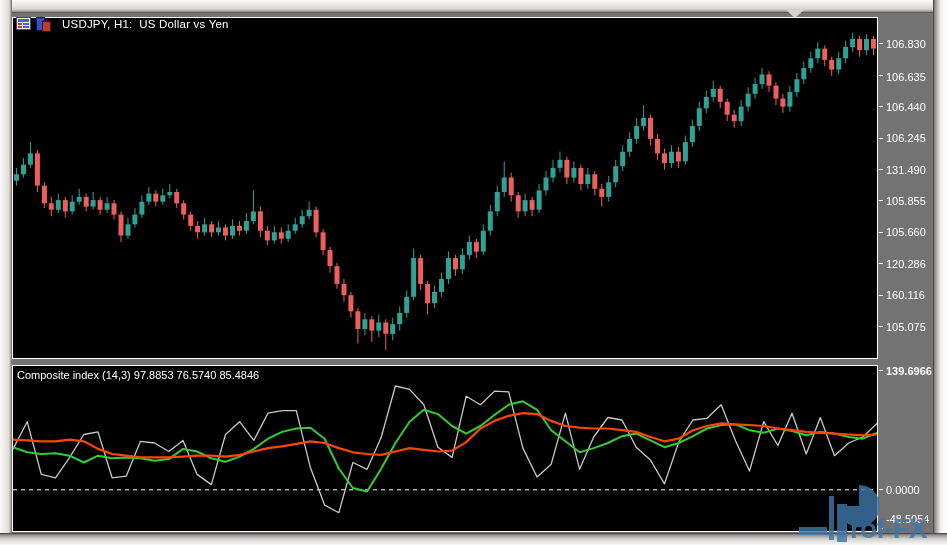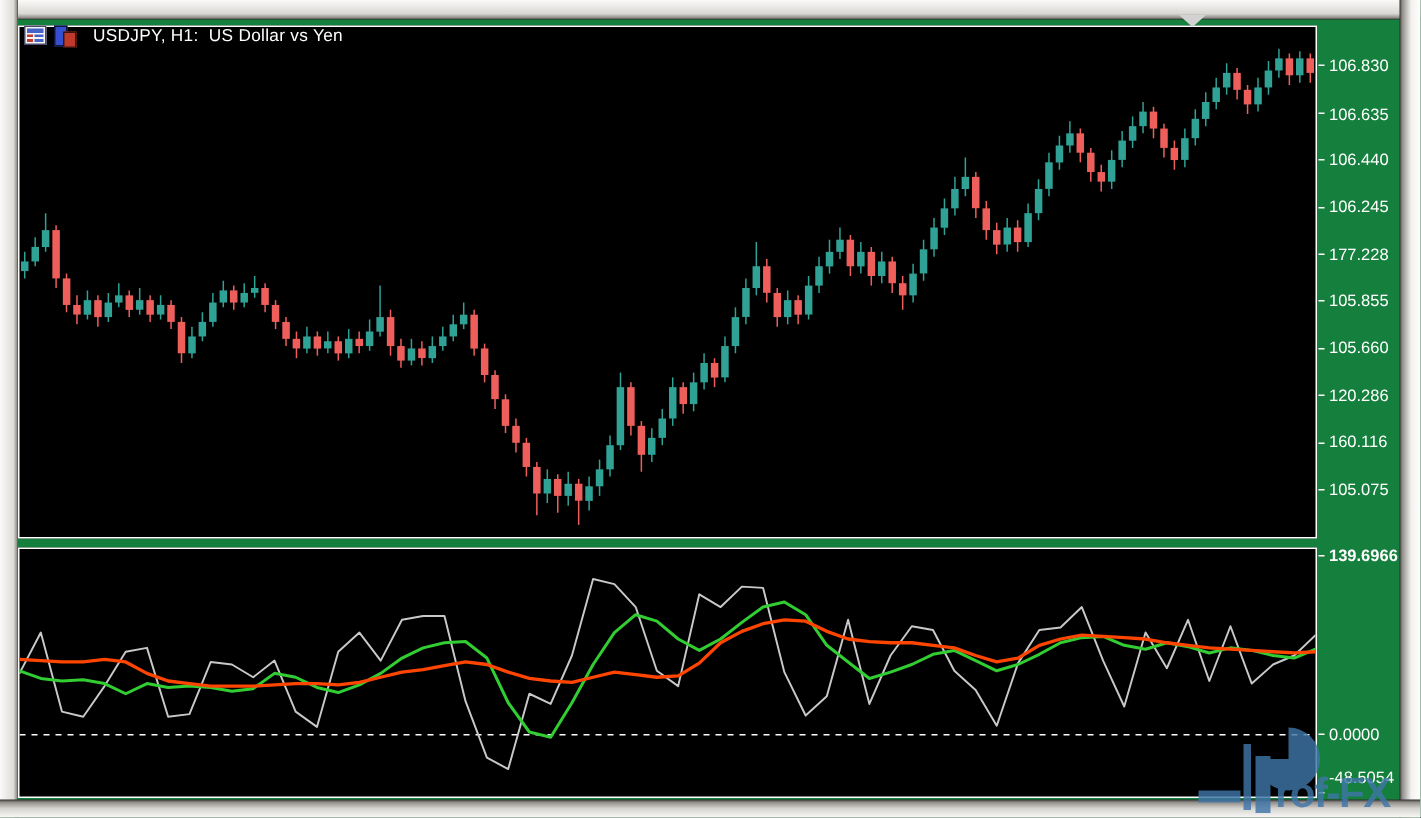--- a/index.html
+++ b/index.html
@@ -1,16 +1,16 @@
 <!DOCTYPE html>
 <html><head>
 <meta charset="utf-8">
 <style>
   html,body{margin:0;padding:0;background:#ffffff;}
-  #win{position:relative;width:947px;height:545px;background:#15803d;overflow:hidden;
+  #win{position:relative;width:947px;height:545px;background:#737373;overflow:hidden;
        font-family:"Liberation Sans", sans-serif;}
   
   .frame{position:absolute;z-index:4;}
   #frame-top{left:0;top:0;width:947px;height:13px;
     background:linear-gradient(to bottom,#fafaf9,#dad8d4 70%,#8e8b86 92%,#2e2e2e 100%);}
   #frame-left{left:0;top:0;width:12px;height:545px;
     background:linear-gradient(to right,#fafaf9,#dedcd8 75%,#8e8b86 95%,#2e2e2e 100%);}
   #frame-right{left:933px;top:0;width:14px;height:545px;
     background:linear-gradient(to right,#2e2e2e 0,#8f8c88 12%,#f2f1ef 55%,#ffffff 100%);}
   #frame-bottom{left:0;top:533px;width:947px;height:12px;
@@ -323,32 +323,33 @@
   </div>
 
   <div class="chartbox" id="ind-box">
     <svg id="ind-svg" width="864" height="165">
         <line x1="0" x2="864" y1="123.8" y2="123.8" stroke="#ffffff" stroke-width="1" stroke-dasharray="4 4"></line>
         <polyline points="0.0,82.9 14.2,55.7 28.3,108.4 42.5,111.8 56.7,91.4 70.8,68.5 85.0,65.9 99.1,111.8 113.3,110.1 127.5,75.3 141.6,77.0 155.8,85.5 170.0,74.4 184.1,108.4 198.3,118.6 212.5,68.5 226.6,55.7 240.8,74.4 255.0,47.2 269.1,44.7 283.3,44.7 297.4,101.6 311.6,139.1 325.8,146.7 339.9,96.5 354.1,103.3 368.3,71.0 382.4,20.0 396.6,23.4 410.8,38.7 424.9,81.2 439.1,91.4 453.2,30.2 467.4,38.7 481.6,25.1 495.7,25.9 509.9,82.1 524.1,111.0 538.2,98.2 552.4,47.2 566.6,103.3 580.7,71.0 594.9,51.5 609.0,54.0 623.2,81.2 637.4,94.0 651.5,117.8 665.7,76.1 679.9,54.0 694.0,52.3 708.2,38.7 722.4,74.4 736.5,105.0 750.7,55.7 764.9,79.5 779.0,47.2 793.2,88.0 807.3,51.5 821.5,89.7 835.7,77.0 849.8,71.0 864.0,57.4" fill="none" stroke="#c8c8c8" stroke-width="1.3" stroke-linejoin="round" stroke-linecap="round"></polyline>
         <polyline points="0.0,81.2 14.2,86.3 28.3,88.0 42.5,87.2 56.7,89.7 70.8,96.5 85.0,89.7 99.1,92.3 113.3,91.4 127.5,92.3 141.6,94.8 155.8,93.1 170.0,82.9 184.1,85.5 198.3,92.3 212.5,95.7 226.6,90.6 240.8,82.9 255.0,72.7 269.1,65.9 283.3,62.5 297.4,61.7 311.6,72.7 325.8,102.5 339.9,122.0 354.1,125.5 368.3,102.5 382.4,77.0 396.6,55.7 410.8,43.8 424.9,48.1 439.1,60.0 453.2,67.6 467.4,60.0 481.6,48.9 495.7,38.7 509.9,35.3 524.1,43.8 538.2,64.2 552.4,75.3 566.6,86.3 580.7,82.1 594.9,77.0 609.0,70.2 623.2,67.6 637.4,74.4 651.5,81.2 665.7,77.0 679.9,70.2 694.0,62.5 708.2,59.1 722.4,58.3 736.5,64.2 750.7,66.8 764.9,62.5 779.0,65.1 793.2,69.3 807.3,65.9 821.5,67.6 835.7,71.0 849.8,72.7 864.0,66.8" fill="none" stroke="#32cd32" stroke-width="2" stroke-linejoin="round" stroke-linecap="round"></polyline>
         <polyline points="0.0,73.6 14.2,74.4 28.3,75.3 42.5,75.3 56.7,73.6 70.8,75.3 85.0,82.9 99.1,88.0 113.3,89.7 127.5,91.4 141.6,91.4 155.8,91.4 170.0,90.6 184.1,89.7 198.3,89.7 212.5,90.6 226.6,88.9 240.8,85.5 255.0,82.1 269.1,80.4 283.3,77.8 297.4,75.3 311.6,77.0 325.8,82.1 339.9,86.3 354.1,88.0 368.3,88.9 382.4,85.5 396.6,82.1 410.8,83.8 424.9,85.5 439.1,84.6 453.2,76.1 467.4,62.5 481.6,54.9 495.7,49.8 509.9,47.2 524.1,48.1 538.2,54.9 552.4,60.0 566.6,61.7 580.7,62.5 594.9,62.5 609.0,64.2 623.2,65.9 637.4,71.0 651.5,75.3 665.7,72.7 679.9,64.2 694.0,60.0 708.2,57.4 722.4,58.3 736.5,59.1 750.7,60.0 764.9,62.5 779.0,64.2 793.2,65.9 807.3,66.8 821.5,67.6 835.7,68.5 849.8,69.3 864.0,68.5" fill="none" stroke="#ff4500" stroke-width="2.2" stroke-linejoin="round" stroke-linecap="round"></polyline>
       </svg>
   </div>
+  <div id="ind-label">Composite index (14,3) 97.8853 76.5740 85.4846</div>
 
   <div id="scale-col">
       <div class="tick" style="top: 43.3px;"></div>
       <div class="ticklabel" style="top: 37.8px;">106.830</div>
       <div class="tick" style="top: 74.7px;"></div>
       <div class="ticklabel" style="top: 71px;">106.635</div>
       <div class="tick" style="top: 106.1px;"></div>
       <div class="ticklabel" style="top: 100.6px;">106.440</div>
       <div class="tick" style="top: 137.5px;"></div>
       <div class="ticklabel" style="top: 132px;">106.245</div>
       <div class="tick" style="top: 169px;"></div>
-      <div class="ticklabel" style="top: 163.5px;">177.228</div>
+      <div class="ticklabel" style="top: 163.5px;">131.490</div>
       <div class="tick" style="top: 200.4px;"></div>
       <div class="ticklabel" style="top: 194.9px;">105.855</div>
       <div class="tick" style="top: 231.8px;"></div>
       <div class="ticklabel" style="top: 226.3px;">105.660</div>
       <div class="tick" style="top: 263.2px;"></div>
       <div class="ticklabel" style="top: 257.7px;">120.286</div>
       <div class="tick" style="top: 294.7px;"></div>
       <div class="ticklabel" style="top: 289.2px;">160.116</div>
       <div class="tick" style="top: 326.1px;"></div>
       <div class="ticklabel" style="top: 320.6px;">105.075</div>

